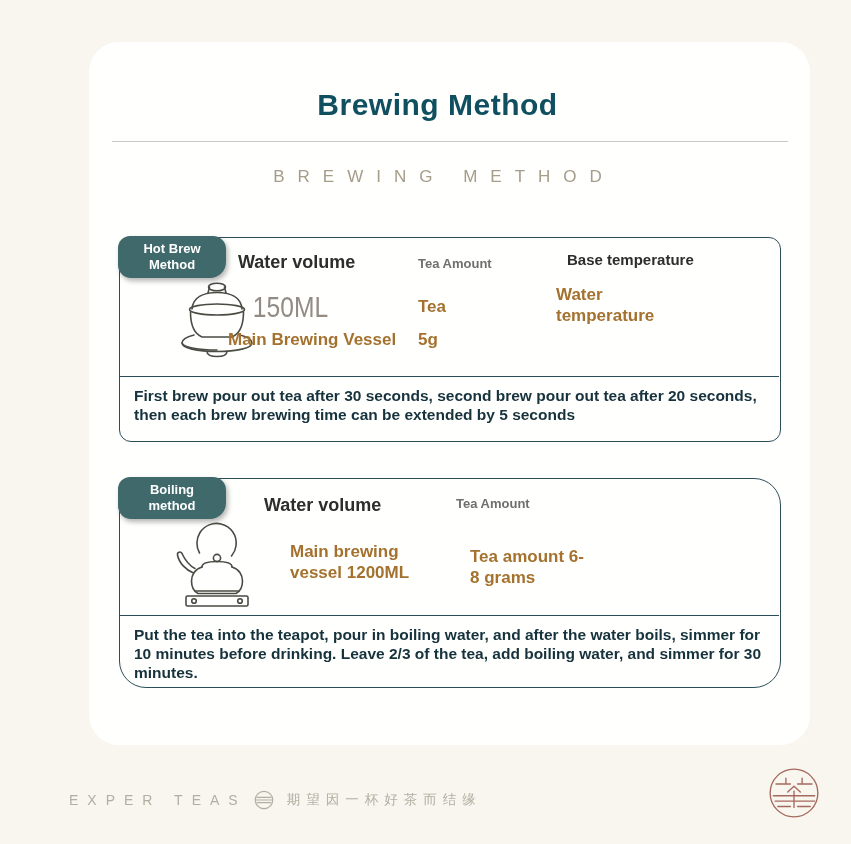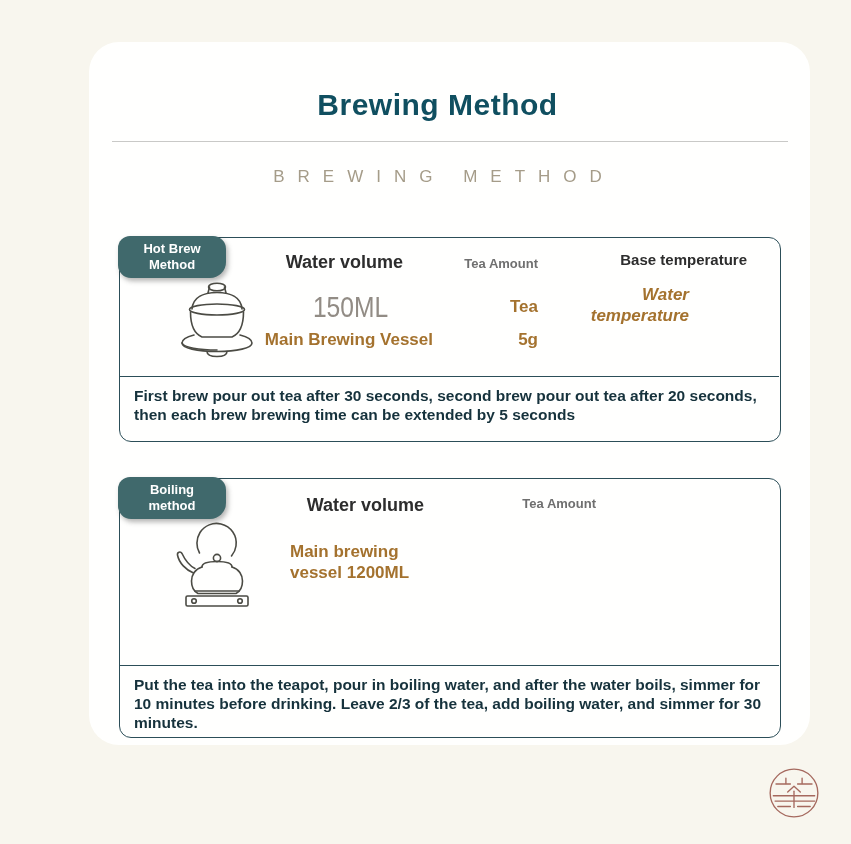--- a/index.html
+++ b/index.html
@@ -50,41 +50,41 @@
   
   .card {
     position: absolute;
     left: 95px;
     width: 662px;
     background: #fffffe;
     border: 1.6px solid #2c4e58;
     border-radius: 12px;
   }
   .card-1 { top: 237px; height: 205px; }
-  .card-2 { top: 478px; height: 260px; }
+  .card-2 { top: 478px; height: 210px; border-radius: 27px; }
 
   .badge {
     position: absolute;
     left: -2px; top: -2px;
     width: 108px; height: 42px;
     background: #40696c;
     border-radius: 12px 13px 16px 13px;
     color: #ffffff;
     font-size: 13px;
     font-weight: 700;
     text-align: center;
     display: flex;
     align-items: center;
     justify-content: center;
     line-height: 1.2;
     box-shadow: 2px 3px 5px rgba(40,40,40,0.35);
     padding: 2px 8px;
   }
 
-  .col { position: absolute; text-align: right; }
+  .col { position: absolute; text-align: left; }
   .hdr-dark  { font-size: 18px; font-weight: 700; color: #2d2d2d; }
   .hdr-gray  { font-size: 13px; font-weight: 700; color: #6f6f6f; }
   .val-brown { font-size: 17px; font-weight: 700; color: #a4722e; line-height: 1.25; }
   .val-ml {
     font-size: 30px;
     font-weight: 400;
     color: #928c85;
     letter-spacing: 0px;
     transform: scaleX(0.82);
     transform-origin: center;
@@ -179,21 +179,21 @@
     <div class="col" style="left:298px; top:58px; width:120px;">
       <div class="val-brown">Tea</div>
     </div>
     <div class="col" style="left:298px; top:91px; width:120px;">
       <div class="val-brown">5g</div>
     </div>
 
     <div class="col" style="left:447px; top:13px; width:180px;">
       <div class="hdr-dark" style="font-size:15px;">Base temperature</div>
     </div>
-    <div class="col" style="left:451px; top:46px; width:118px;font-style:italic;">
+    <div class="col" style="left:436px; top:46px; width:118px;">
       <div class="val-brown">Water temperature</div>
     </div>
 
     <div class="note note-1">First brew pour out tea after 30 seconds, second brew pour out tea after 20 seconds, then each brew brewing time can be extended by 5 seconds</div>
   </div>
 
   <div class="card card-2">
     <div class="badge">Boiling method</div>
 
     <div class="vessel-icon-box" style="left:42px; top:32px;">
@@ -219,24 +219,37 @@
     <div class="col" style="left:144px; top:16px; width:160px;">
       <div class="hdr-dark">Water volume</div>
     </div>
     <div class="col" style="left:170px; top:62px; width:140px; text-align:left;">
       <div class="val-brown">Main brewing vessel 1200ML</div>
     </div>
 
     <div class="col" style="left:336px; top:17px; width:140px;">
       <div class="hdr-gray">Tea Amount</div>
     </div>
+    <div class="col" style="left:350px; top:67px; width:115px;">
+      <div class="val-brown">Tea amount 6-8 grams</div>
+    </div>
 
     <div class="note note-2">Put the tea into the teapot, pour in boiling water, and after the water boils, simmer for 10 minutes before drinking. Leave 2/3 of the tea, add boiling water, and simmer for 30 minutes.</div>
   </div>
 
+  <div class="footer">
+    <span class="brand">EXPER TEAS</span>
+    <span class="footer-logo">
+      <svg width="22" height="22" viewBox="0 0 24 24" fill="none" stroke="#b3aea2" stroke-width="1.3" stroke-linecap="round">
+        <circle cx="12" cy="12" r="9.5"></circle>
+        <path d="M4.5,9.2 L19.5,9.2 M3.2,12 L20.8,12 M4.8,14.8 L19.2,14.8"></path>
+      </svg>
+    </span>
+    <span class="tagline">期望因一杯好茶而结缘</span>
+  </div>
 
   <div class="corner-emblem">
     <svg width="54" height="54" viewBox="0 0 60 60" fill="none" stroke="#a5695e" stroke-width="1.5" stroke-linecap="round" stroke-linejoin="round">
       <circle cx="30" cy="30" r="26.5"></circle>
       <path d="M21,13.5 L21,19.5 M39,13.5 L39,19.5"></path>
       <path d="M10,20 L26,20 M34,20 L50,20"></path>
       <path d="M23,29 L30,22.5 L37,29"></path>
       <path d="M7,33 L53,33"></path>
       <path d="M9,39 L53,39"></path>
       <path d="M30,28 L30,46"></path>

